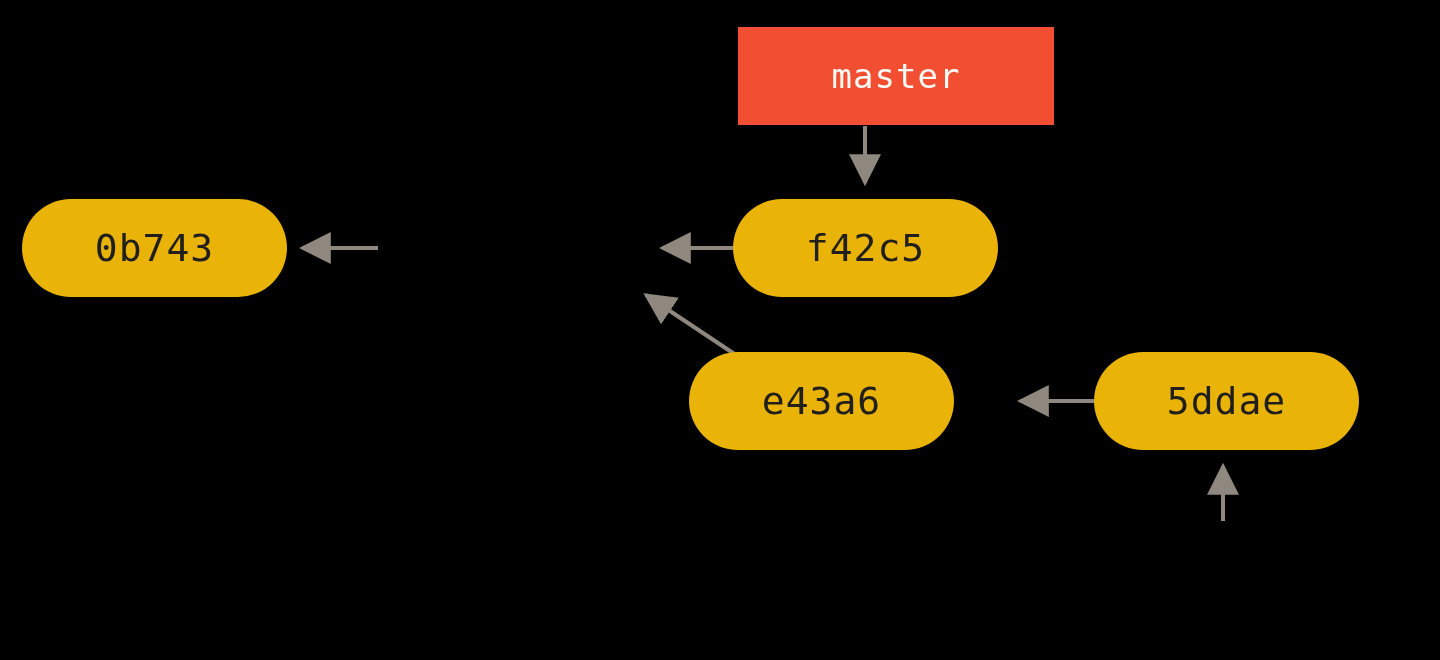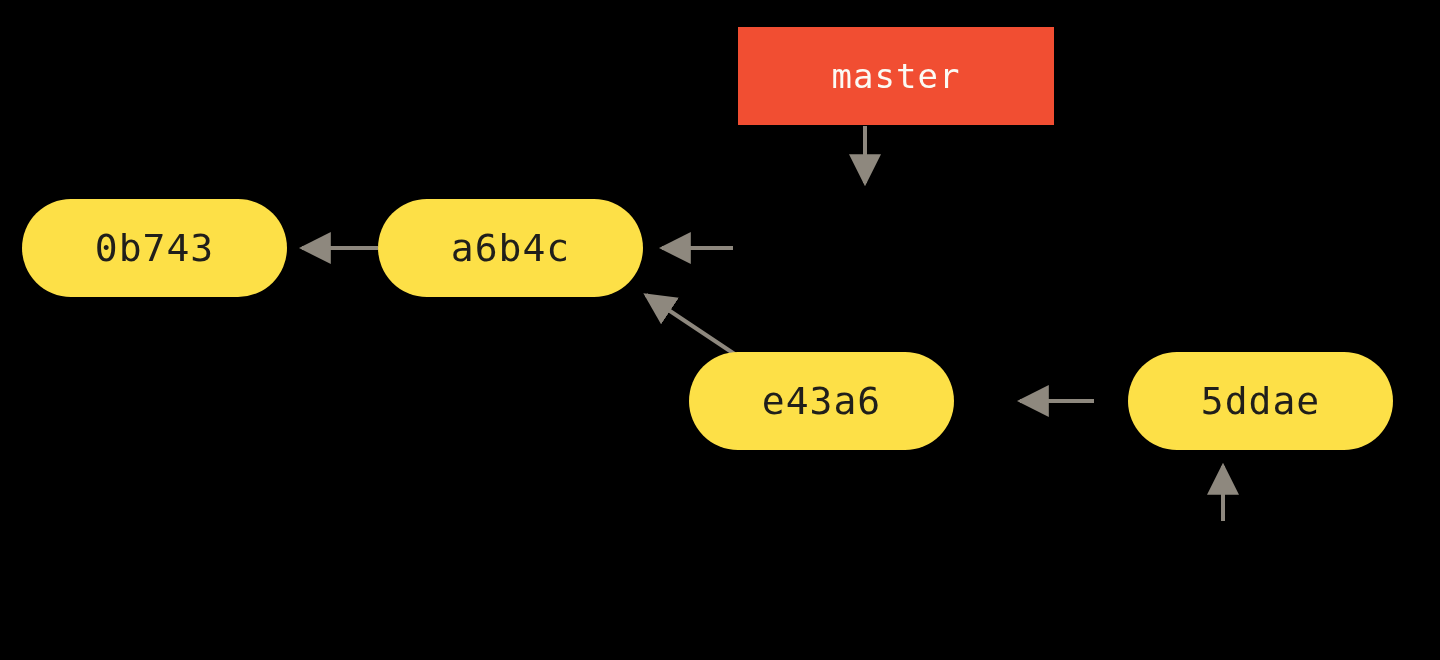--- a/index.html
+++ b/index.html
@@ -19,21 +19,21 @@
     position: absolute;
     left: 0;
     top: 0;
     width: 1440px;
     height: 660px;
   }
   .commit-node {
     position: absolute;
     width: 265px;
     height: 98px;
-    background: #fde047;
+    background: #eab308;
     border-radius: 49px;
     display: flex;
     align-items: center;
     justify-content: center;
     color: #201f1b;
     font-size: 38px;
     letter-spacing: 1px;
   }
   .branch-label {
     position: absolute;
@@ -42,21 +42,21 @@
     align-items: center;
     justify-content: center;
     color: #fbfaf4;
     font-size: 34px;
     letter-spacing: 1px;
   }
   #node-0b743 { left: 22px;   top: 199px; }
   #node-a6b4c { left: 378px;  top: 199px; }
   #node-f42c5 { left: 733px;  top: 199px; }
   #node-e43a6 { left: 689px;  top: 352px; }
-  #node-5ddae { left: 1128px; top: 352px; }
+  #node-5ddae { left: 1094px; top: 352px; }
   #branch-master      { left: 738px;  top: 27px;  width: 316px; height: 98px; }
   #branch-ruby-client { left: 1095px; top: 522px; width: 317px; height: 97px; }
 </style>
 </head>
 <body>
 
 <div id="canvas">
 
   <svg id="edges" viewBox="0 0 1440 660" xmlns="http://www.w3.org/2000/svg">
     <defs>
@@ -79,24 +79,24 @@
   </svg>
 
   <div class="branch-label" id="branch-master">
     <span>master</span>
   </div>
 
   <div class="commit-node" id="node-0b743">
     <span>0b743</span>
   </div>
 
-  <div class="commit-node" id="node-a6b4c">
-    <span>a6b4c</span>
+
+  <div class="commit-node" id="node-f42c5">
+    <span>f42c5</span>
   </div>
-
 
   <div class="commit-node" id="node-e43a6">
     <span>e43a6</span>
   </div>
 
   <div class="commit-node" id="node-5ddae">
     <span>5ddae</span>
   </div>
 
 

